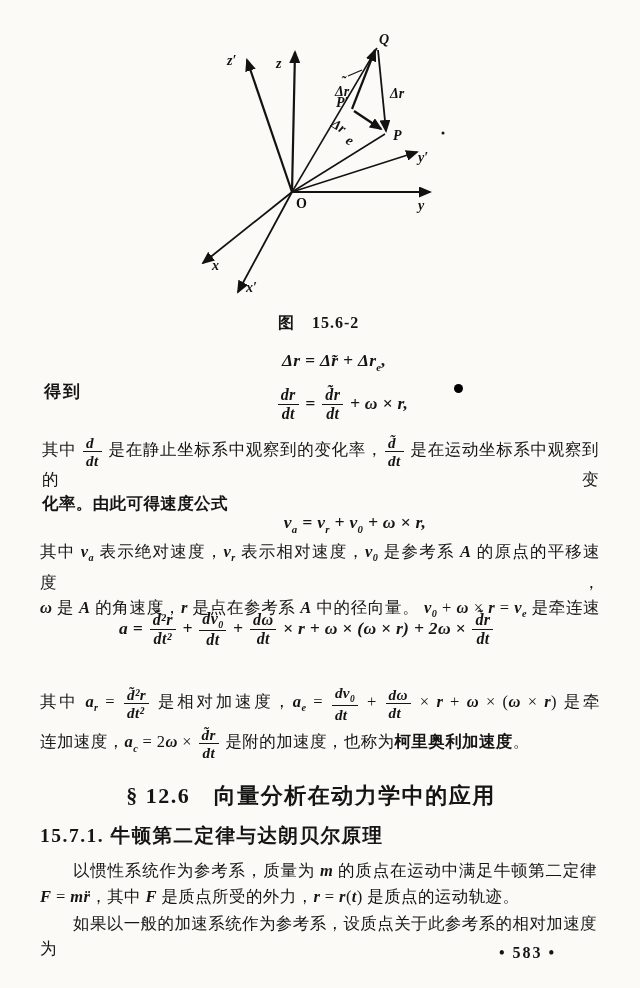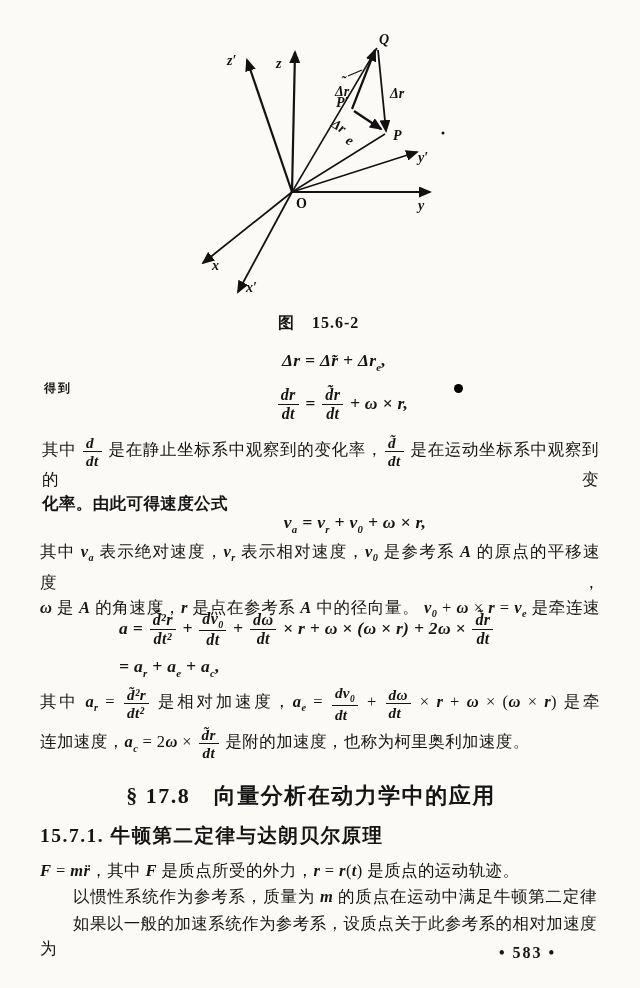--- a/index.html
+++ b/index.html
@@ -24,23 +24,23 @@
   .eq{
     font-style:italic; font-weight:bold; font-size:17.5px; letter-spacing:.3px;padding-left:27px;
   }
   .eqc{text-align:center;}
   .frac{display:inline-block; vertical-align:middle; text-align:center;
         margin:0 2px; font-style:italic; font-weight:bold;}
   .frac .fn,.frac .fd{display:block; padding:0 3px; font-size:.92em; line-height:1.12;}
   .frac .fd{border-top:1.6px solid #151515;}
   .mv{font-style:italic; font-weight:bold;}
   sub{font-size:.62em; font-style:italic; font-weight:bold;}
-  b{font-weight:normal;margin-top:24px;}
+  b{font-weight:bold;margin-top:24px;}
   
-  .lead{font-size:12px; font-weight:bold; letter-spacing:2px;}
+  .lead{font-size:17px; font-weight:bold; letter-spacing:2px;}
   .cap{font-size:16px; font-weight:bold; letter-spacing:1px;}
   .h1{font-size:22px; font-weight:bold; letter-spacing:1.5px; text-align:center;}
   .h2{font-size:19.5px; font-weight:bold; letter-spacing:1.5px;}
   .pgnum{font-size:16px; font-weight:bold; letter-spacing:2px;}
   .dot{width:9px; height:9px; background:#000; border-radius:50%;}
 </style>
 </head>
 <body>
 
 <div class="page">
@@ -106,35 +106,34 @@
 
   <div class="abs eq eqc" style="left:0; width:590px; top:512px;margin-left:33px;">v<sub>a</sub> = v<sub>r</sub> + v<sub>0</sub> + ω × r,</div>
 
   <div class="abs" style="left:40px; top:539px; width:560px;">
     <div class="tl tlw j">其中 <em class="mv">v</em><sub>a</sub> 表示绝对速度，<em class="mv">v</em><sub>r</sub> 表示相对速度，<em class="mv">v</em><sub>0</sub> 是参考系 <em class="mv">A</em> 的原点的平移速度，</div>
     <div class="tl tlw j"><em class="mv">ω</em> 是 <em class="mv">A</em> 的角速度，<em class="mv">r</em> 是点在参考系 <em class="mv">A</em> 中的径向量。 <em class="mv">v</em><sub>0</sub> + <em class="mv">ω</em> × <em class="mv">r</em> = <em class="mv">v</em><sub>e</sub> 是牵连速</div>
   </div>
 
   <div class="abs" style="left:92px; top:610px; width:540px;">
     <div class="eq">a = <span class="frac"><span class="fn">d̃²r</span><span class="fd">dt²</span></span> + <span class="frac"><span class="fn">dv<sub>0</sub></span><span class="fd">dt</span></span> + <span class="frac"><span class="fn">dω</span><span class="fd">dt</span></span> × r + ω × (ω × r) + 2ω × <span class="frac"><span class="fn">d̃r</span><span class="fd">dt</span></span></div>
-    <div class="eq" style="margin-top:7px;">= a<sub>r</sub> + a<sub>e</sub> + a<sub>c</sub>,</div>
   </div>
 
   <div class="abs" style="left:40px; top:684px; width:560px;">
     <div class="tl tall j">其中 <em class="mv">a</em><sub>r</sub> = <span class="frac"><span class="fn">d̃²r</span><span class="fd">dt²</span></span> 是相对加速度，<em class="mv">a</em><sub>e</sub> = <span class="frac"><span class="fn">dv<sub>0</sub></span><span class="fd">dt</span></span> + <span class="frac"><span class="fn">dω</span><span class="fd">dt</span></span> × <em class="mv">r</em> + <em class="mv">ω</em> × (<em class="mv">ω</em> × <em class="mv">r</em>) 是牵</div>
     <div class="tl tall" style="margin-top:3px;">连加速度，<em class="mv">a</em><sub>c</sub> = 2<em class="mv">ω</em> × <span class="frac"><span class="fn">d̃r</span><span class="fd">dt</span></span> 是附的加速度，也称为<b>柯里奥利加速度</b>。</div>
   </div>
 
-  <div class="abs h1" style="left:0; width:622px; top:781px;">§ 17.8　向量分析在动力学中的应用</div>
+  <div class="abs h1" style="left:0; width:622px; top:781px;">§ 12.6　向量分析在动力学中的应用</div>
 
   <div class="abs h2" style="left:40px; top:822px;">15.7.1. 牛顿第二定律与达朗贝尔原理</div>
 
   <div class="abs" style="left:40px; top:858px; width:557px;">
+    <div class="tl tlw j" style="text-indent:33px; line-height:26px;">以惯性系统作为参考系，质量为 <em class="mv">m</em> 的质点在运动中满足牛顿第二定律</div>
     <div class="tl" style="line-height:26px;"><em class="mv">F</em> = <em class="mv">m</em><em class="mv">r̈</em>，其中 <em class="mv">F</em> 是质点所受的外力，<em class="mv">r</em> = <em class="mv">r</em>(<em class="mv">t</em>) 是质点的运动轨迹。</div>
-    <div class="tl tlw j" style="text-indent:33px; line-height:26px;">以惯性系统作为参考系，质量为 <em class="mv">m</em> 的质点在运动中满足牛顿第二定律</div>
   </div>
 
   <div class="abs" style="left:40px; top:911px; width:557px;">
     <div class="tl tlw j" style="text-indent:33px;">如果以一般的加速系统作为参考系，设质点关于此参考系的相对加速度为</div>
   </div>
 
   <div class="abs pgnum" style="left:499px; top:944px;">• 583 •</div>
 
 </div>
 

